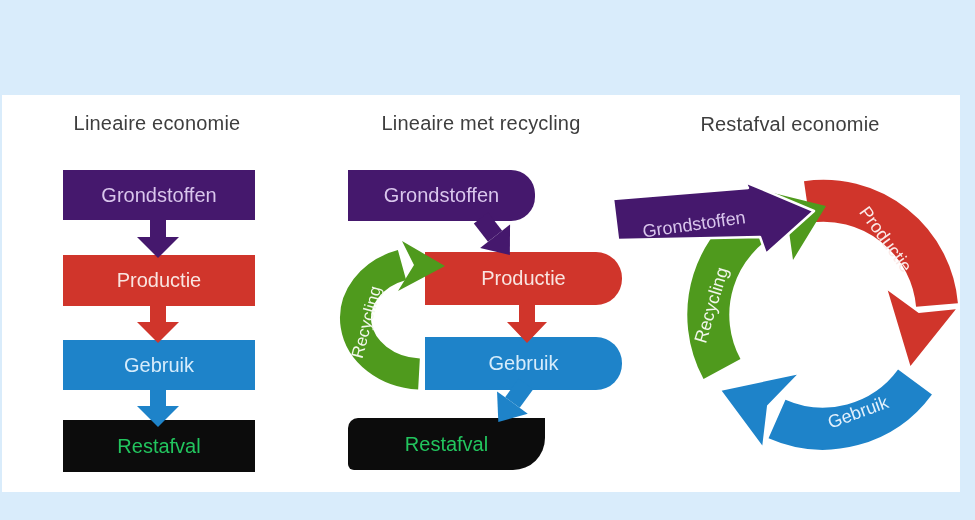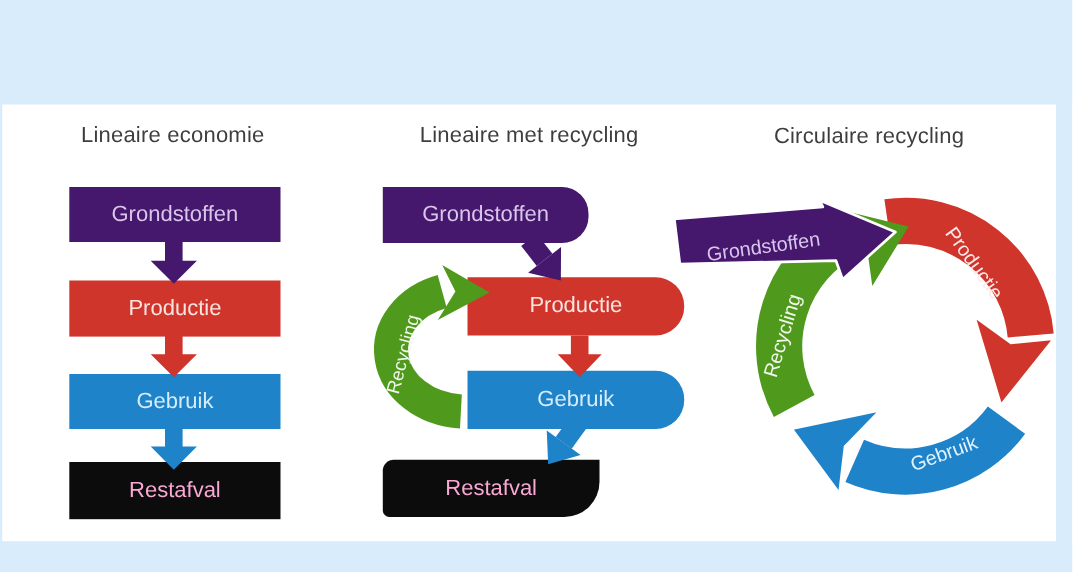--- a/index.html
+++ b/index.html
@@ -9,37 +9,37 @@
   .band-top{left:0;top:0;width:975px;height:95px;}
   .band-bottom{left:0;top:492px;width:975px;height:28px;}
   .band-right{left:960px;top:0;width:15px;height:520px;}
   .band-left{left:0;top:0;width:2px;height:520px;}
   .col-title{position:absolute;color:#3e3e3e;font-size:20px;text-align:center;letter-spacing:.2px;}
   .flowbox{position:absolute;display:flex;align-items:center;justify-content:center;
            font-size:20px;color:#fff;}
   .bx-purple{background:#45186d;color:#d9c6ec;}
   .bx-red{background:#d0352b;color:#f9e4e0;}
   .bx-blue{background:#1e83c9;color:#d6ecfb;}
-  .bx-black{background:#0c0c0c;color:#f9a8d4;}
+  .bx-black{background:#0c0c0c;color:#22c55e;}
   .overlay{position:absolute;left:0;top:0;pointer-events:none;}
   .overlay text{font-family:"Liberation Sans", sans-serif;}
 </style>
 </head>
 <body>
 
 <div class="stage">
 
   <div class="band band-top"></div>
   <div class="band band-bottom"></div>
   <div class="band band-right"></div>
   <div class="band band-left"></div>
 
   <div class="col-title" style="left:37px;top:112px;width:240px;">Lineaire economie</div>
   <div class="col-title" style="left:331px;top:112px;width:300px;">Lineaire met recycling</div>
-  <div class="col-title" style="left:650px;top:113px;width:280px;">Circulaire recycling</div>
+  <div class="col-title" style="left:650px;top:113px;width:280px;">Restafval economie</div>
 
   <div class="flowbox bx-purple" style="left:63px;top:170px;width:192px;height:50px;">Grondstoffen</div>
   <div class="flowbox bx-red" style="left:63px;top:255px;width:192px;height:51px;">Productie</div>
   <div class="flowbox bx-blue" style="left:63px;top:340px;width:192px;height:50px;">Gebruik</div>
   <div class="flowbox bx-black" style="left:63px;top:420px;width:192px;height:52px;">Restafval</div>
 
   <div class="flowbox bx-purple" style="left:348px;top:170px;width:187px;height:51px;border-radius:0 24px 24px 0;">Grondstoffen</div>
   <div class="flowbox bx-red" style="left:425px;top:252px;width:197px;height:53px;border-radius:0 26px 26px 0;">Productie</div>
   <div class="flowbox bx-blue" style="left:425px;top:337px;width:197px;height:53px;border-radius:0 26px 26px 0;">Gebruik</div>
   <div class="flowbox bx-black" style="left:348px;top:418px;width:197px;height:52px;border-radius:10px 0 32px 6px;">Restafval</div>

